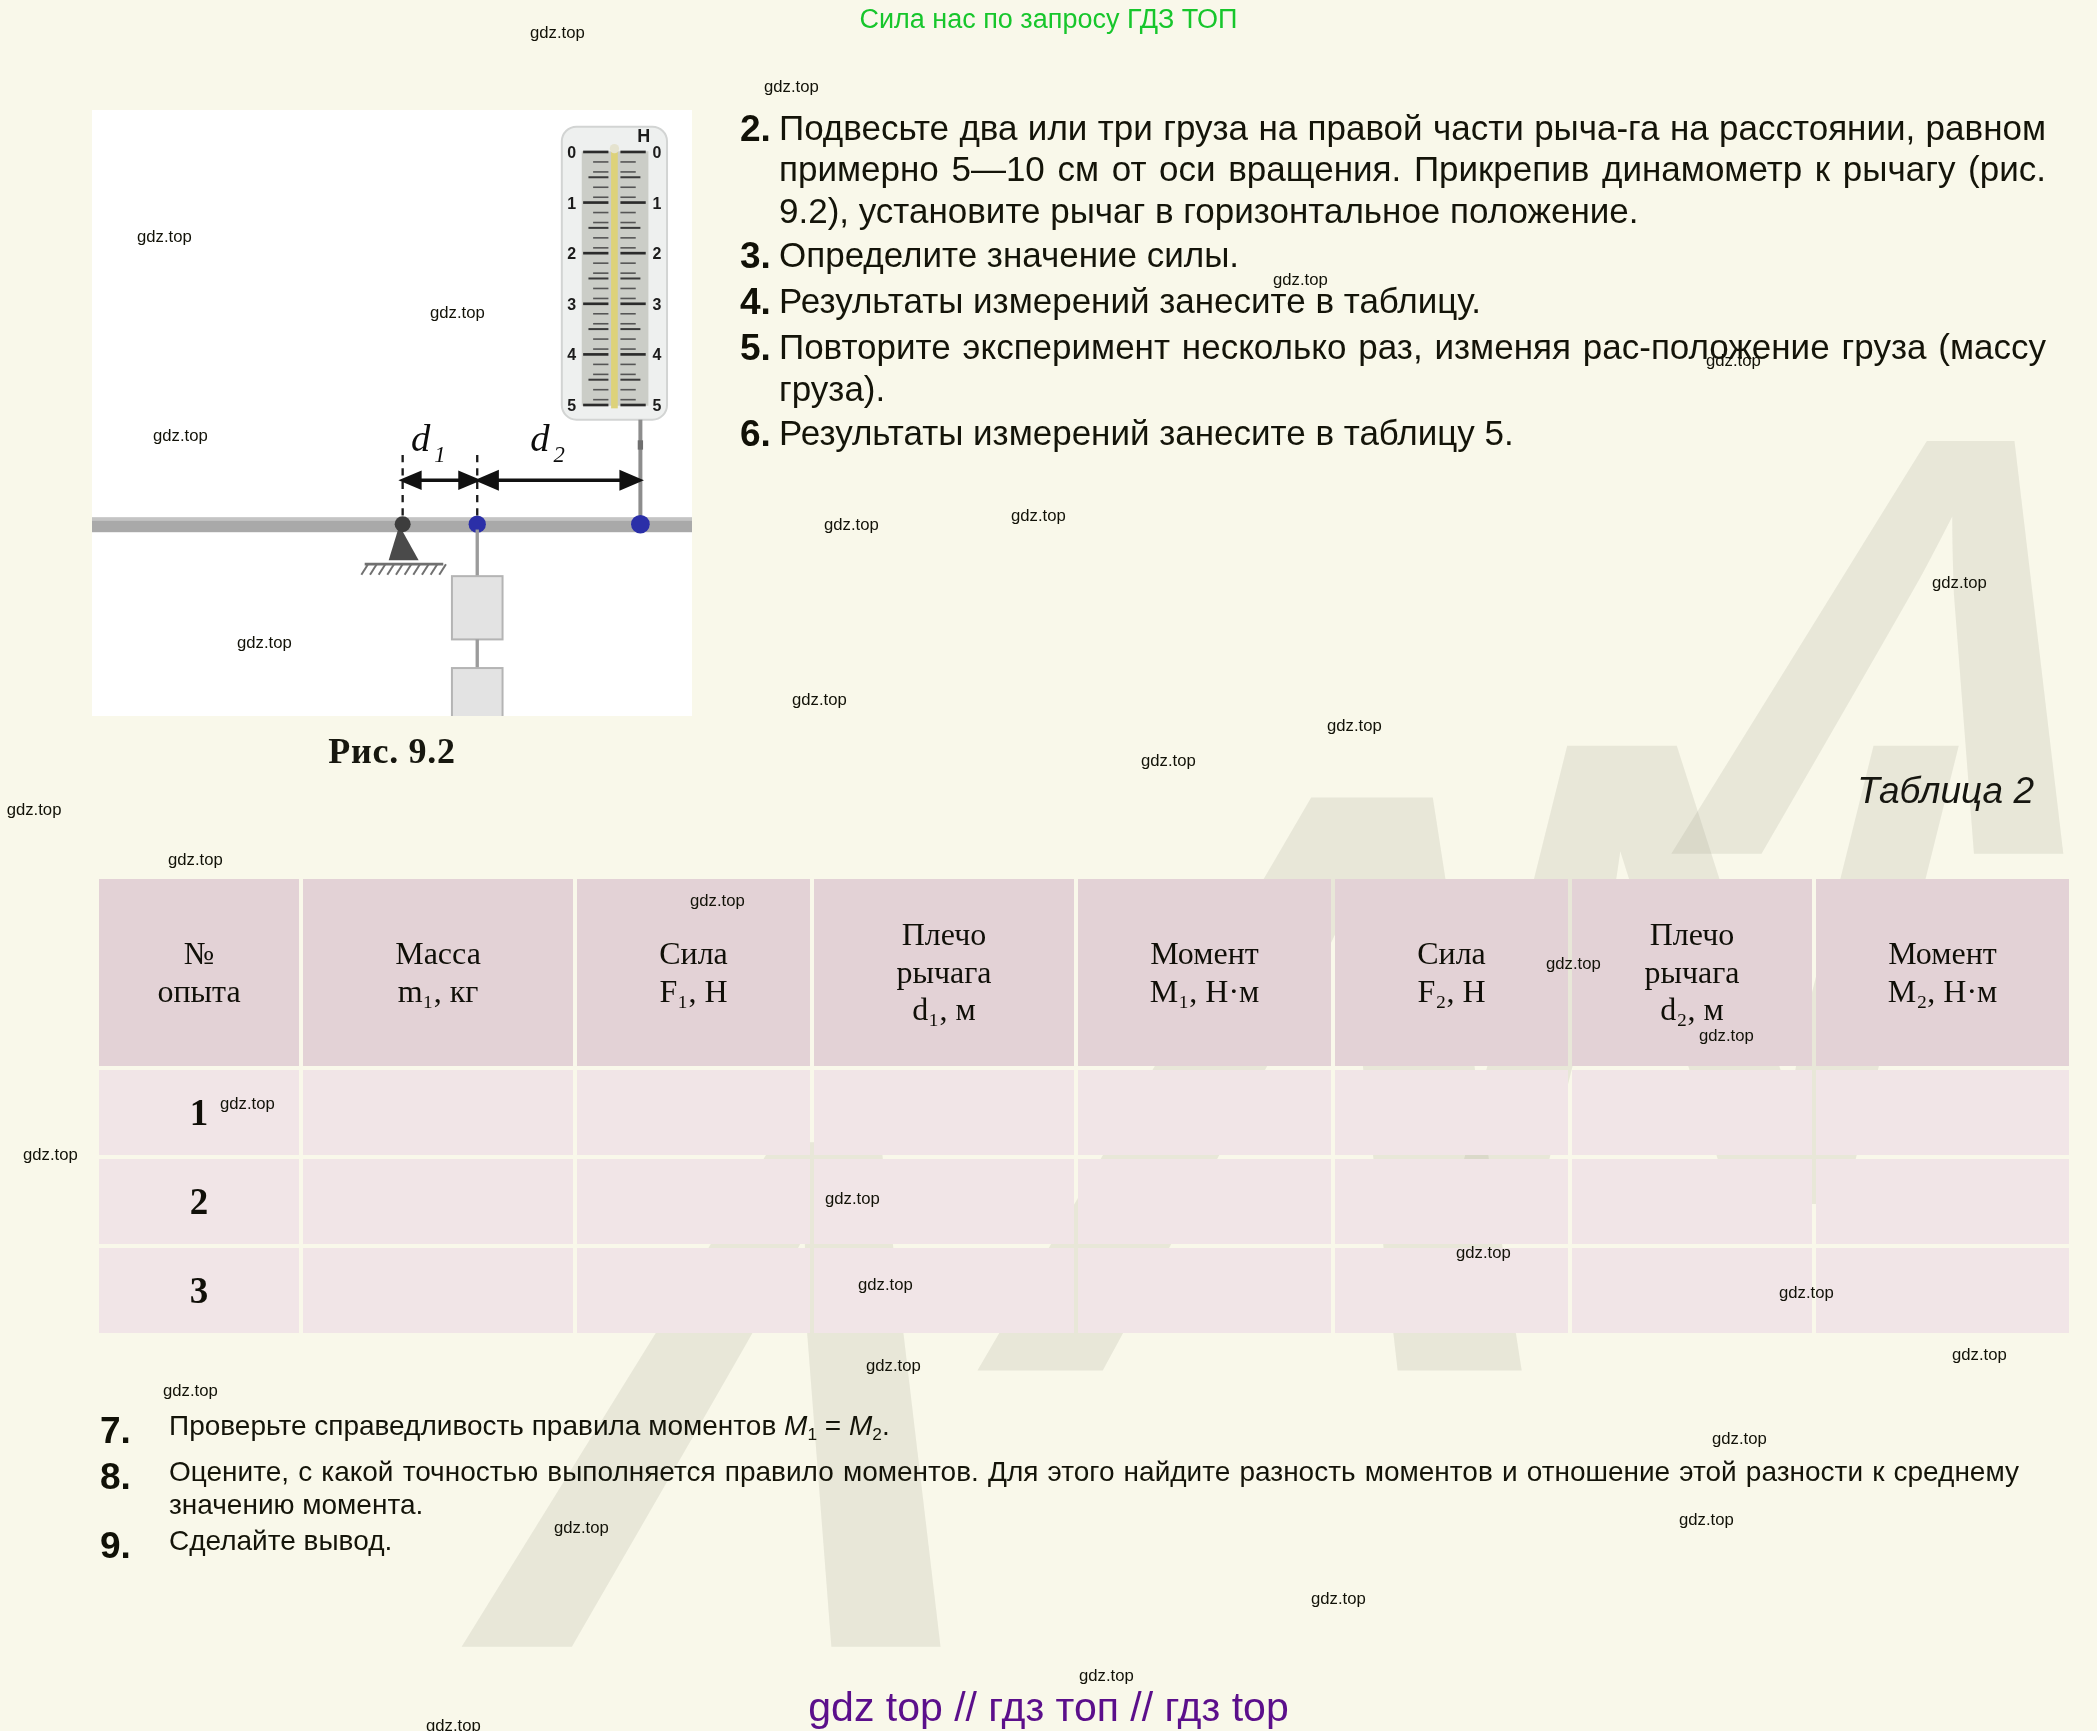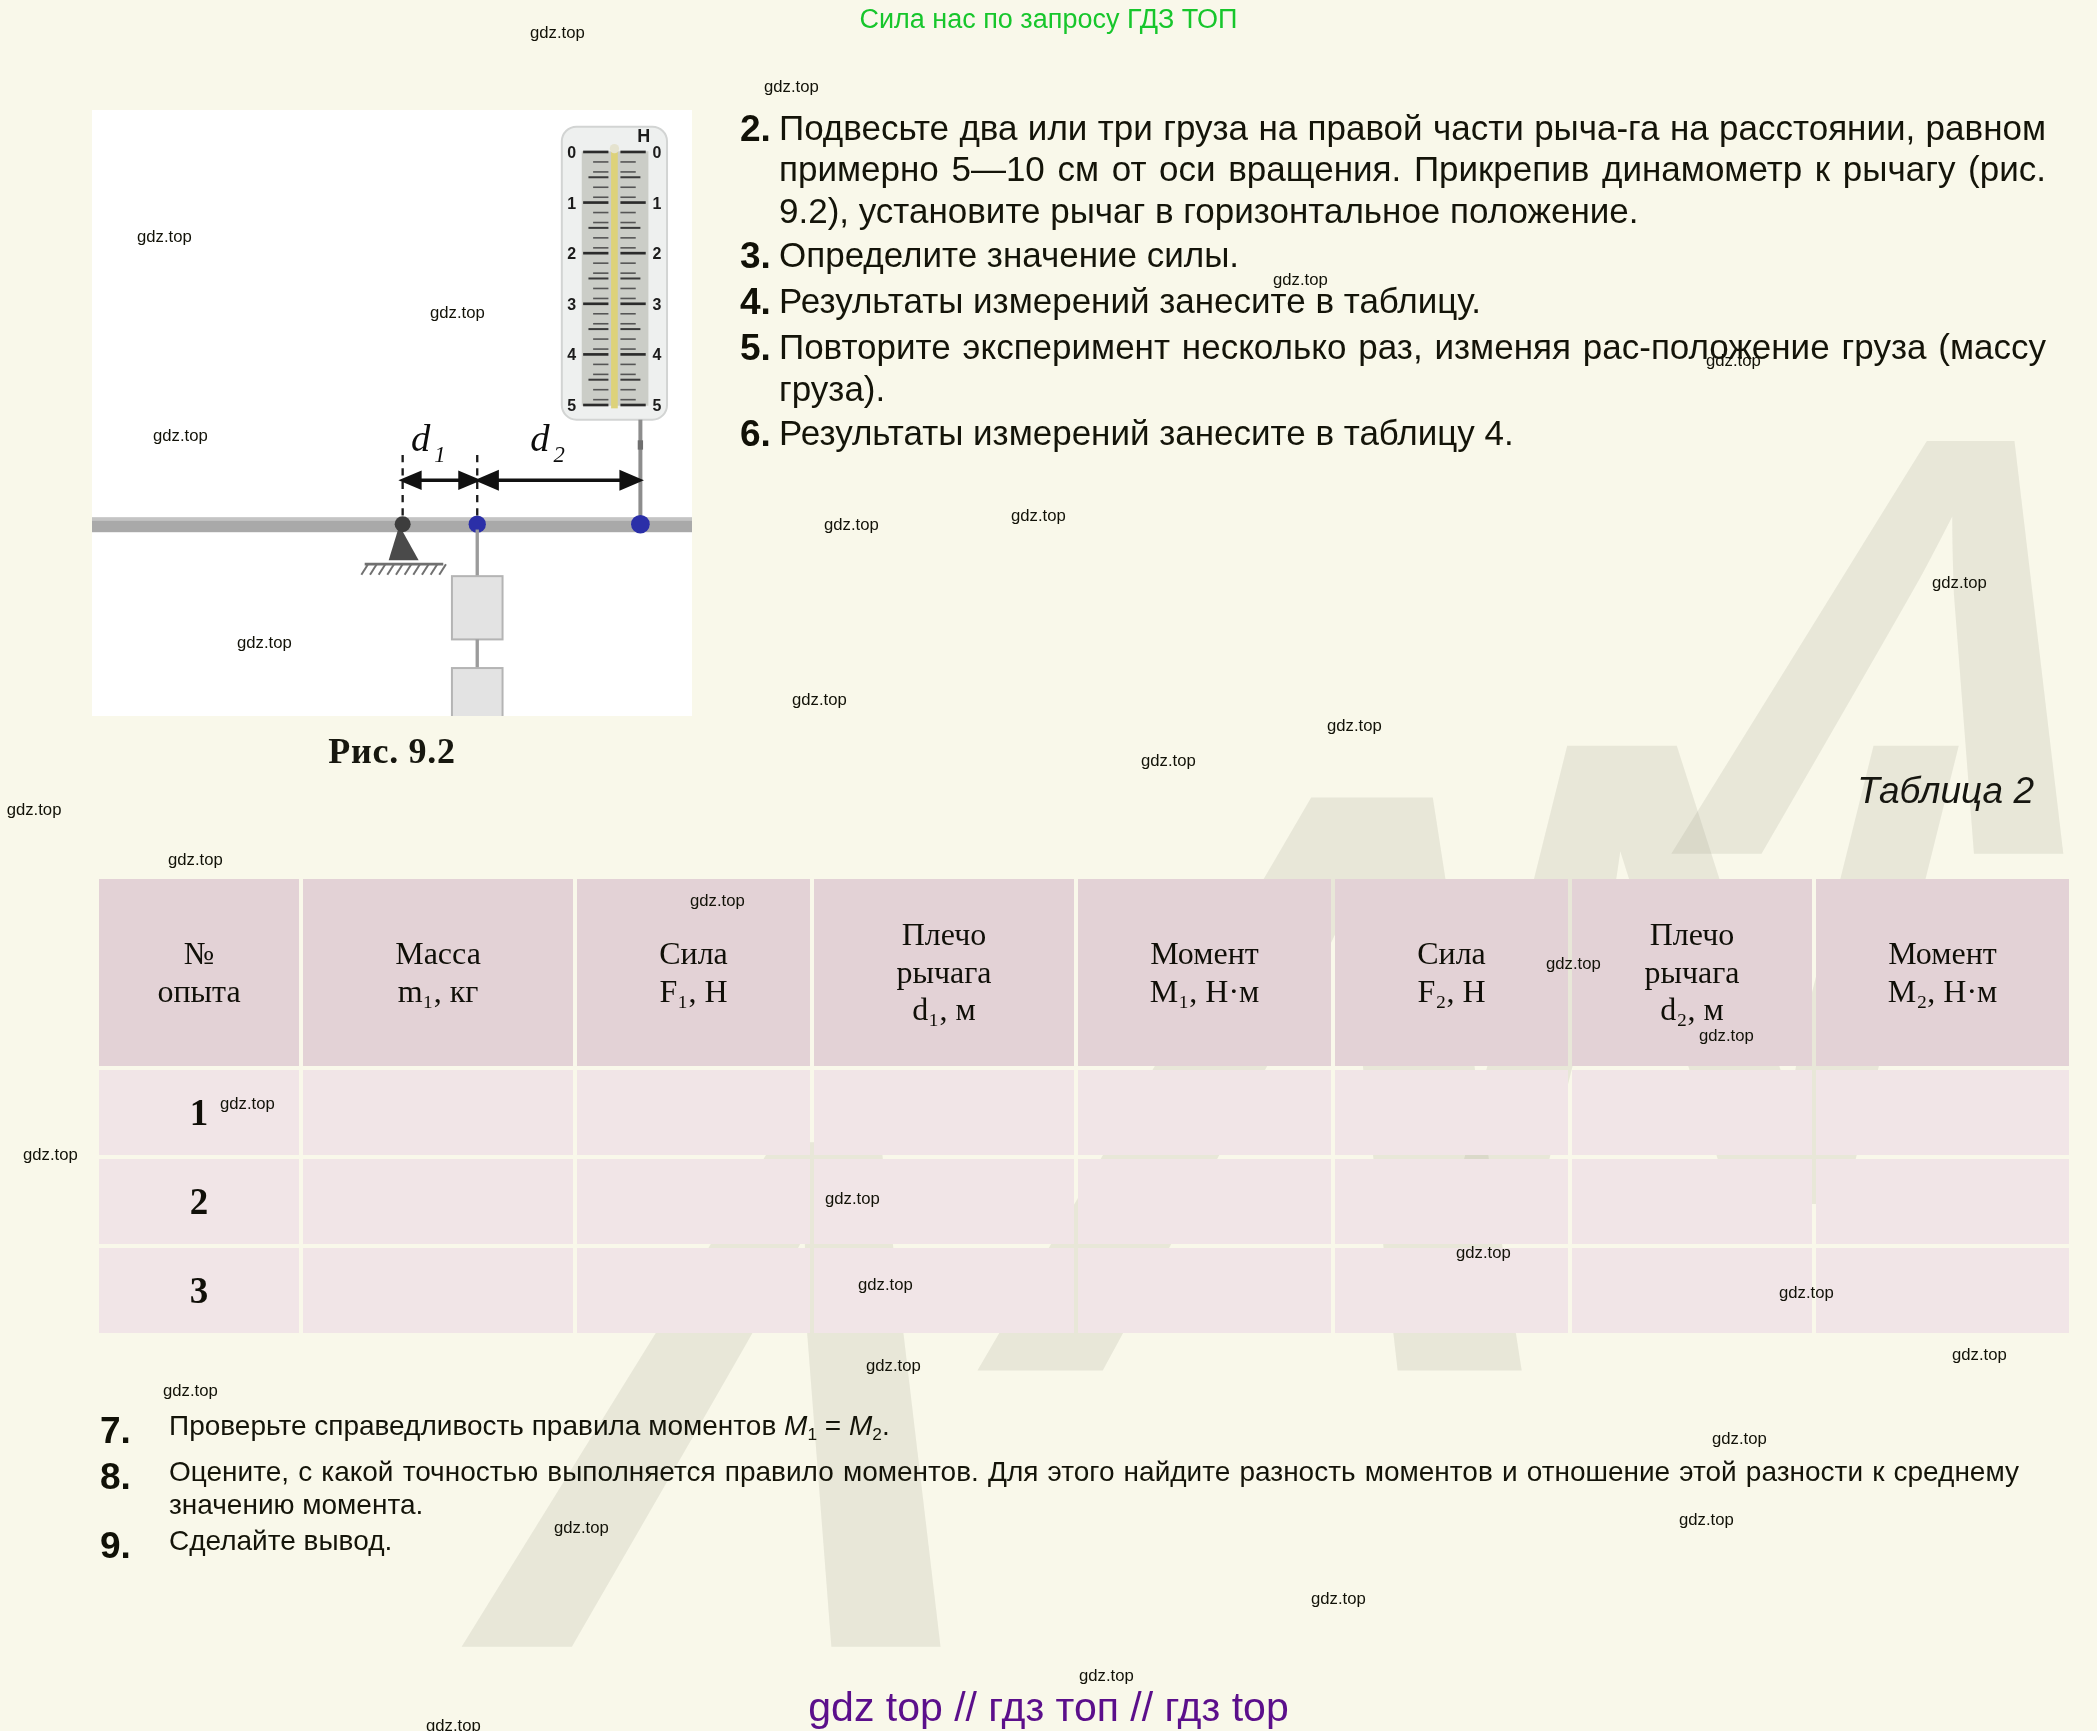--- a/index.html
+++ b/index.html
@@ -344,21 +344,21 @@
     <div class="body nojust">Результаты измерений занесите в таблицу.</div>
   </div>
 
   <div class="instr">
     <div class="num">5.</div>
     <div class="body">Повторите эксперимент несколько раз, изменяя рас-положение груза (массу груза).</div>
   </div>
 
   <div class="instr">
     <div class="num">6.</div>
-    <div class="body nojust">Результаты измерений занесите в таблицу 4.</div>
+    <div class="body nojust">Результаты измерений занесите в таблицу 5.</div>
   </div>
 
 </div>
 
 <div id="table-title">Таблица 2</div>
 
 <table id="data-table">
   <thead>
     <tr>
       <th class="c0">

